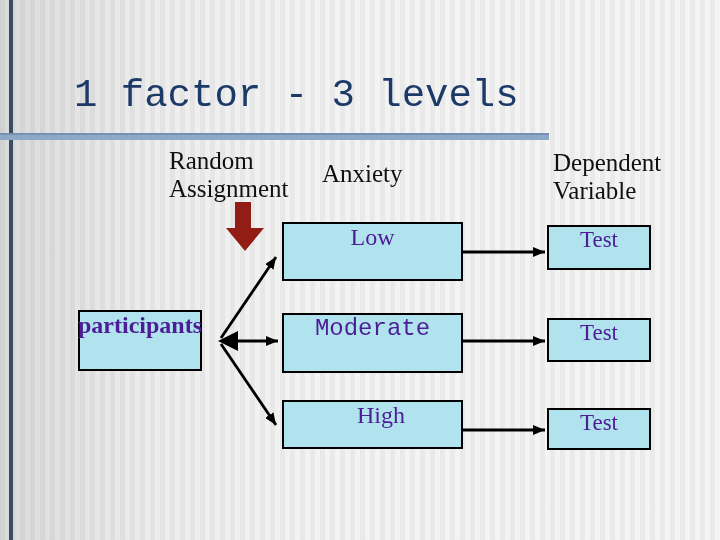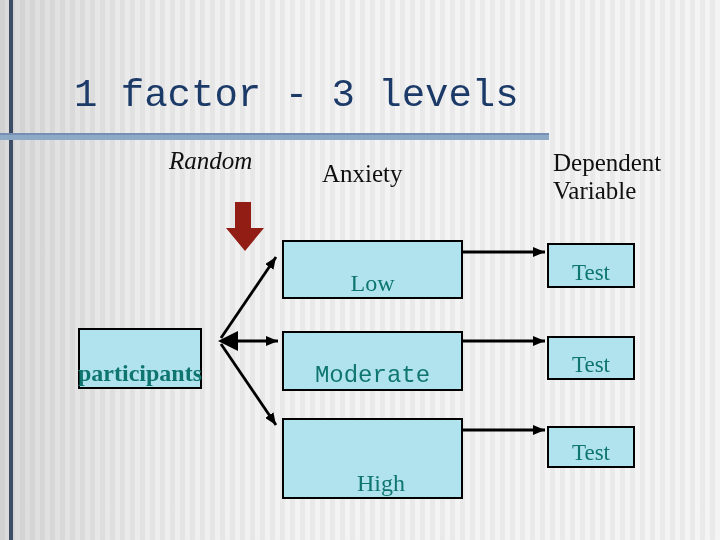--- a/index.html
+++ b/index.html
@@ -24,54 +24,55 @@
     font-size:39px;color:#1c3a68;white-space:nowrap;
   }
   .title-rule{
     position:absolute;left:0;top:133px;width:549px;height:7px;
     background:linear-gradient(180deg,#7590b2 0 2px,#8ea9c6 2px 100%);
   }
   .hdr{
     position:absolute;color:#101010;font-size:25px;line-height:28px;
     white-space:nowrap;
   }
-  .hdr-random{left:169px;top:147px;font-style:italic;}
+  .hdr-random{left:169px;top:147px;}
   .hdr-anxiety{left:322px;top:160px;}
   .hdr-dependent{left:545px;top:149px;margin-left:8px;}
   .box{
     position:absolute;box-sizing:border-box;
     background:#b0e3ee;border:2px solid #000;
-    display:flex;align-items:flex-end;justify-content:center;
-    font-size:24px;color:#0f766e;margin-top:18px;
+    display:flex;align-items:flex-start;justify-content:center;
+    font-size:24px;color:#4c1d95;
   }
   .box-participants{left:78px;top:310px;width:124px;height:61px;font-weight:bold;}
   .box-low{left:282px;top:222px;width:181px;height:59px;}
   .box-moderate{left:282px;top:313px;width:181px;height:60px;font-family:Liberation Mono, monospace;}
-  .box-high{left:282px;top:400px;width:181px;height:81px;padding-left:17px;}
-  .box-test{left:547px;width:88px;font-size:23px;}
+  .box-high{left:282px;top:400px;width:181px;height:49px;padding-left:17px;}
+  .box-test{left:547px;width:104px;font-size:23px;}
   .box-test1{top:225px;height:45px;}
   .box-test2{top:318px;height:44px;}
   .box-test3{top:408px;height:42px;}
   .overlay{
     position:absolute;left:0;top:0;width:720px;height:540px;
     pointer-events:none;
   }
 </style>
 </head>
 <body>
 
 <div class="slide">
 
   <div class="left-accent"></div>
 
   <div class="page-title">1 factor - 3 levels</div>
   <div class="title-rule"></div>
 
   <div class="hdr hdr-random">
     <div>Random</div>
+    <div>Assignment</div>
   </div>
 
   <div class="hdr hdr-anxiety">Anxiety</div>
 
   <div class="hdr hdr-dependent">
     <div>Dependent</div>
     <div>Variable</div>
   </div>
 
   <div class="box box-participants">

